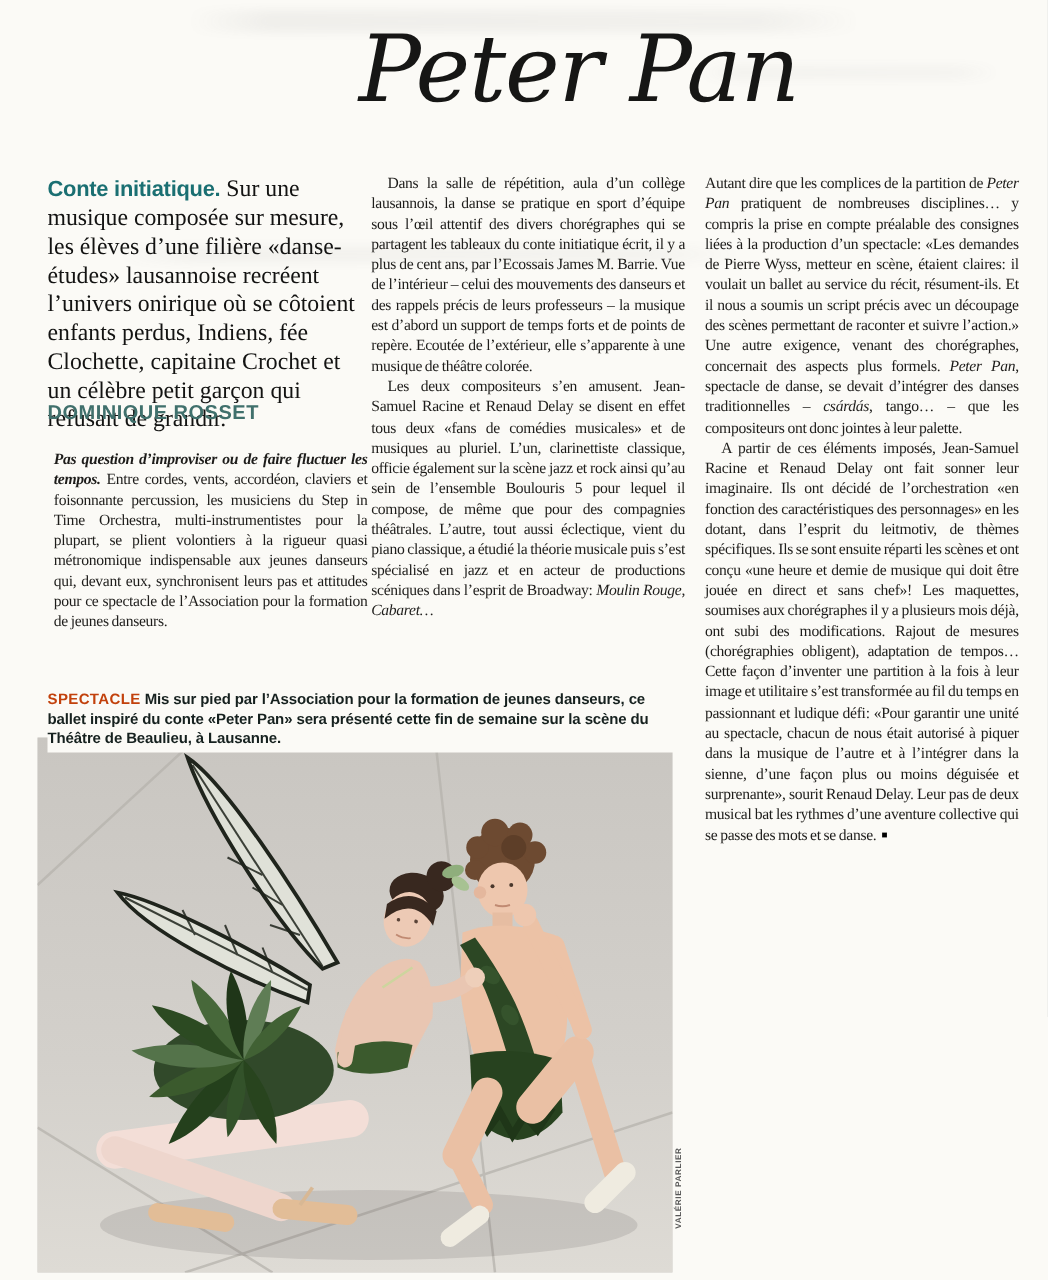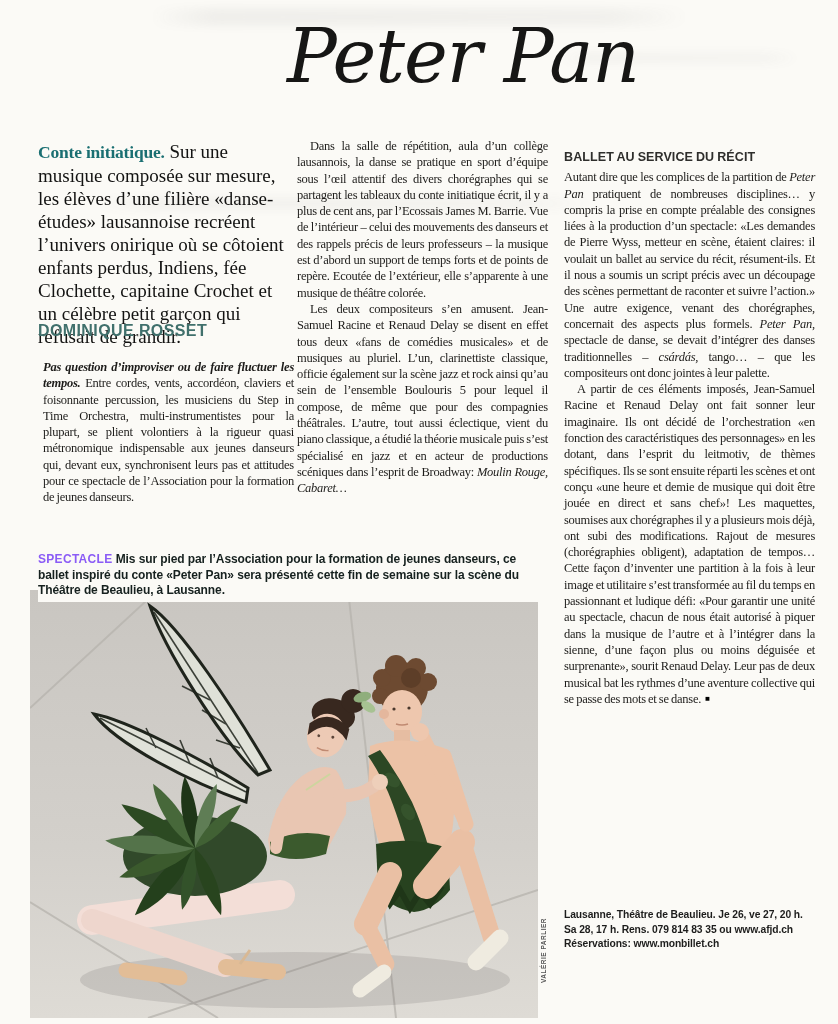--- a/index.html
+++ b/index.html
@@ -14,21 +14,21 @@
   .smudge.s2 { left:95px;  top:197px; width:500px; height:13px; opacity:.12; }
   .smudge.s3 { left:560px; top:52px; width:240px; height:12px; opacity:.10; }
 
   .title { position:absolute; top:14px; left:0; width:838px; text-align:center;
            font-family:"DejaVu Serif", serif; font-style:italic; color:#161615; }
   .title .l1 { font-size:74px; line-height:84px; letter-spacing:-1px; transform:translateX(44px); }
   .title .l2 { font-size:55px; line-height:64px; letter-spacing:-2px; margin-top:4px; }
 
   .lead { position:absolute; left:38px; top:140px; width:254px;
           font-size:19px; line-height:23px; color:#131312; text-align:left; }
-  .lead .kicker { font-family:Liberation Serif, serif; font-weight:700;
+  .lead .kicker { font-family:Liberation Sans, sans-serif; font-weight:700;
                   font-size:17.5px; color:#1a6f72; letter-spacing:-0.2px; }
 
   .byline { position:absolute; left:38px; top:322px;
             font-family:"Liberation Sans", sans-serif; font-weight:700;
             font-size:16px; letter-spacing:0.4px; color:#40706c; }
 
   .bodytext { font-size:12.5px; line-height:16.3px; text-align:justify;
               letter-spacing:-0.25px; word-spacing:-0.6px; hyphens:auto; }
   .bodytext p { margin:0; }
   .indent { text-indent:13px; }
@@ -40,21 +40,21 @@
   .col-right { position:absolute; left:564px; top:138px; width:251px; }
 
   .section-header { font-family:"Liberation Sans", sans-serif; font-weight:700;
                     font-size:12.5px; letter-spacing:0.1px; color:#2e2e2c;
                     margin:11px 0 4px 0 !important; text-align:left; text-indent:0; }
 
   .caption { position:absolute; left:38px; top:552px; width:508px; z-index:3;
              background:#fbfaf6; font-family:"Liberation Sans", sans-serif;
              font-weight:700; font-size:12px; line-height:15.5px; color:#16211f;
              text-align:left; letter-spacing:-0.1px; padding-bottom:3px; }
-  .caption .kicker { color:#8b5cf6; letter-spacing:0.3px; }
+  .caption .kicker { color:#c2410c; letter-spacing:0.3px; }
 
   .photo { position:absolute; left:30px; top:590px; width:508px; height:428px; z-index:2;
            background:#cfccc7; }
   .photo svg { display:block; }
 
   .credit { position:absolute; left:540px; top:983px; z-index:3;
             transform:rotate(-90deg); transform-origin:0 0; white-space:nowrap;
             font-family:"Liberation Sans", sans-serif; font-weight:700;
             font-size:6.5px; letter-spacing:0.5px; color:#565656; }
 
@@ -88,21 +88,20 @@
   <div class="lede bodytext">
     <p><span class="leadin">Pas question d’improviser ou de faire fluctuer les tempos.</span><span> Entre cordes, vents, accordéon, claviers et foisonnante percussion, les musiciens du Step in Time Orchestra, multi-instrumentistes pour la plupart, se plient volontiers à la rigueur quasi métronomique indispensable aux jeunes danseurs qui, devant eux, synchronisent leurs pas et attitudes pour ce spectacle de l’Association pour la formation de jeunes danseurs.</span></p>
   </div>
 
   <div class="col-mid bodytext">
     <p class="indent">Dans la salle de répétition, aula d’un collège lausannois, la danse se pratique en sport d’équipe sous l’œil attentif des divers chorégraphes qui se partagent les tableaux du conte initiatique écrit, il y a plus de cent ans, par l’Ecossais James M. Barrie. Vue de l’intérieur – celui des mouvements des danseurs et des rappels précis de leurs professeurs – la musique est d’abord un support de temps forts et de points de repère. Ecoutée de l’extérieur, elle s’apparente à une musique de théâtre colorée.</p>
     <p class="indent"><span>Les deux compositeurs s’en amusent. Jean-Samuel Racine et Renaud Delay se disent en effet tous deux «fans de comédies musicales» et de musiques au pluriel. L’un, clarinettiste classique, officie également sur la scène jazz et rock ainsi qu’au sein de l’ensemble Boulouris 5 pour lequel il compose, de même que pour des compagnies théâtrales. L’autre, tout aussi éclectique, vient du piano classique, a étudié la théorie musicale puis s’est spécialisé en jazz et en acteur de productions scéniques dans l’esprit de Broadway: </span><i>Moulin Rouge, Cabaret…</i></p>
   </div>
 
   <div class="col-right bodytext">
-    <p class="section-header">BALLET AU SERVICE DU RÉCIT</p>
     <p><span>Autant dire que les complices de la partition de </span><i>Peter Pan</i><span> pratiquent de nombreuses disciplines… y compris la prise en compte préalable des consignes liées à la production d’un spectacle: «Les demandes de Pierre Wyss, metteur en scène, étaient claires: il voulait un ballet au service du récit, résument-ils. Et il nous a soumis un script précis avec un découpage des scènes permettant de raconter et suivre l’action.» Une autre exigence, venant des chorégraphes, concernait des aspects plus formels. </span><i>Peter Pan</i><span>, spectacle de danse, se devait d’intégrer des danses traditionnelles – </span><i>csárdás</i><span>, tango… – que les compositeurs ont donc jointes à leur palette.</span></p>
     <p class="indent"><span>A partir de ces éléments imposés, Jean-Samuel Racine et Renaud Delay ont fait sonner leur imaginaire. Ils ont décidé de l’orchestration «en fonction des caractéristiques des personnages» en les dotant, dans l’esprit du leitmotiv, de thèmes spécifiques. Ils se sont ensuite réparti les scènes et ont conçu «une heure et demie de musique qui doit être jouée en direct et sans chef»! Les maquettes, soumises aux chorégraphes il y a plusieurs mois déjà, ont subi des modifications. Rajout de mesures (chorégraphies obligent), adaptation de tempos… Cette façon d’inventer une partition à la fois à leur image et utilitaire s’est transformée au fil du temps en passionnant et ludique défi: «Pour garantir une unité au spectacle, chacun de nous était autorisé à piquer dans la musique de l’autre et à l’intégrer dans la sienne, d’une façon plus ou moins déguisée et surprenante», sourit Renaud Delay. Leur pas de deux musical bat les rythmes d’une aventure collective qui se passe des mots et se danse.</span><span class="end-mark">■</span></p>
   </div>
 
   <div class="caption">
     <span class="kicker">SPECTACLE</span><span> Mis sur pied par l’Association pour la formation de jeunes danseurs, ce ballet inspiré du conte «Peter Pan» sera présenté cette fin de semaine sur la scène du Théâtre de Beaulieu, à Lausanne.</span>
   </div>
 
   <div class="photo">
     <svg width="508" height="428" viewBox="0 0 508 428" xmlns="http://www.w3.org/2000/svg">
@@ -218,19 +217,14 @@
         </g>
 
         <path d="M310,206 Q330,206 344,196" stroke="#e9c6b2" stroke-width="13" fill="none" stroke-linecap="round"></path>
         <circle cx="350" cy="192" r="8" fill="#eecfba"></circle>
       </g>
     </svg>
   </div>
 
   <div class="credit">VALÉRIE PARLIER</div>
 
-  <div class="infobox">
-    <div>Lausanne, Théâtre de Beaulieu. Je 26, ve 27, 20 h.</div>
-    <div>Sa 28, 17 h. Rens. 079 814 83 35 ou www.afjd.ch</div>
-    <div>Réservations: www.monbillet.ch</div>
-  </div>
 
 </div>
 
 </body></html>

